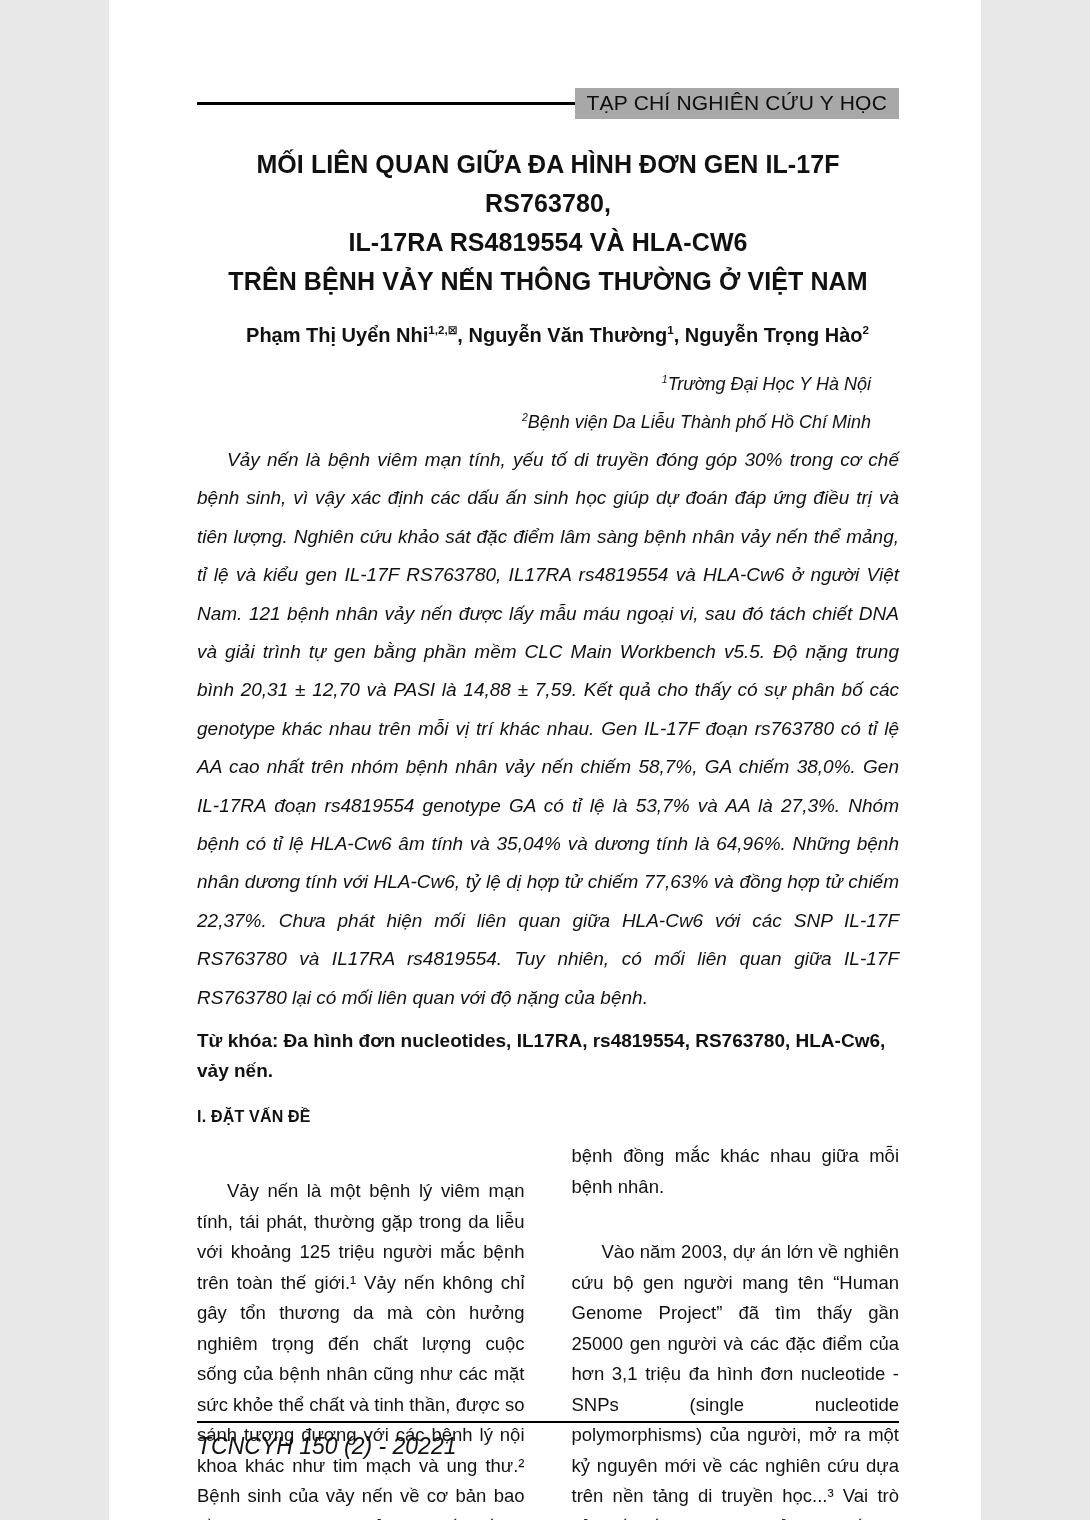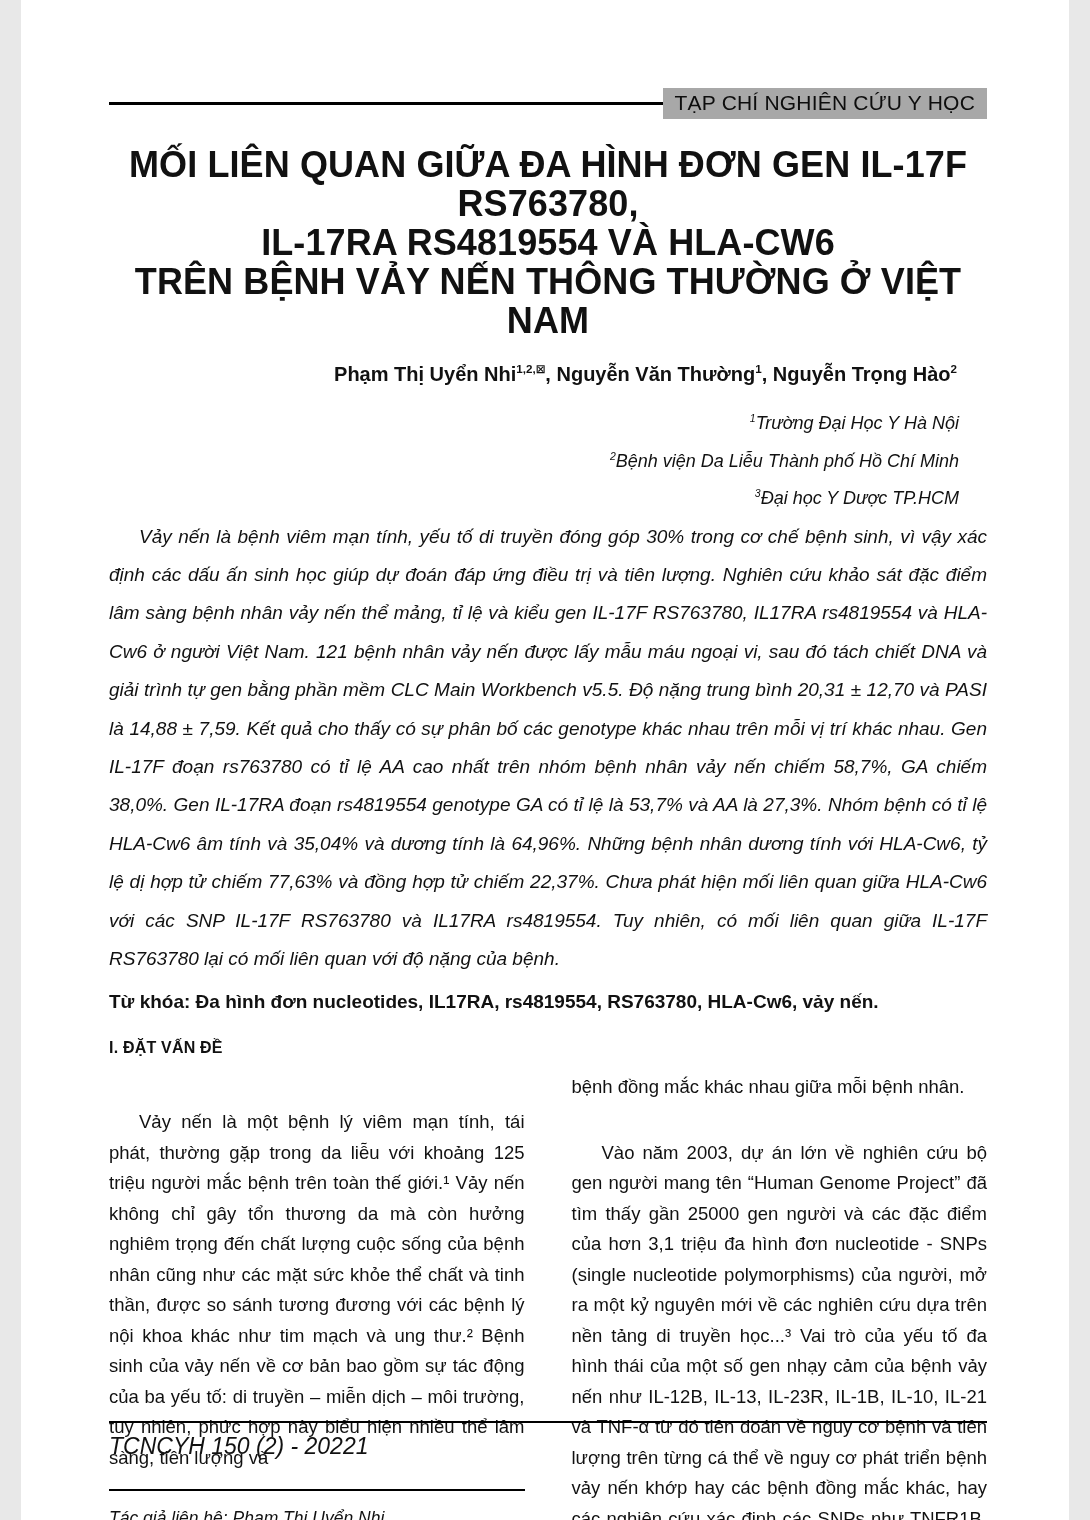--- a/index.html
+++ b/index.html
@@ -1,21 +1,21 @@
 <!DOCTYPE html>
 <html lang="vi"><head>
 <meta charset="utf-8">
 <style>
   * { margin: 0; padding: 0; box-sizing: border-box; }
   html, body { background: #e8e8e8; }
   body { font-family: "Liberation Sans", "DejaVu Sans", sans-serif; color: #111; }
 
   .page {
     position: relative;
-    width: 1048px;
+    width: 872px;
     height: 1520px;
     margin: 0 auto;
     background: #ffffff;
     padding: 88px 82px 0 88px;
     overflow: hidden;
   }
 
   
   .header-row { display: flex; align-items: center; }
   .header-rule { flex: 1 1 auto; height: 3px; background: #000; }
@@ -23,21 +23,21 @@
     flex: 0 0 auto;
     background: #a8a8a8;
     color: #0d0d0d;
     font-size: 21px;
     letter-spacing: 0.2px;
     padding: 3px 12px 4px 12px;
     white-space: nowrap;
   }
 
   
-  .title-block { margin-top: 26px; text-align: center; font-weight: bold; font-size: 36px; line-height: 39px; letter-spacing: 0.1px; }
+  .title-block { margin-top: 26px; text-align: center; font-weight: bold; font-size: 25px; line-height: 39px; letter-spacing: 0.1px; }
   .authors-block { margin-top: 16px; text-align: right; padding-right: 30px; font-weight: bold; font-size: 20px; line-height: 37px; }
   .authors-block sup, .affiliations-block sup { font-size: 58%; vertical-align: super; line-height: 0; text-align: center; }
   .affiliations-block { margin-top: 12px; text-align: right; padding-right: 28px; font-style: italic; font-size: 18px; line-height: 37.5px; }
 
   
   .abstract {
     font-style: italic;
     font-size: 19px;
     line-height: 38.4px;
     text-align: justify;
@@ -93,21 +93,20 @@
     <div>TRÊN BỆNH VẢY NẾN THÔNG THƯỜNG Ở VIỆT NAM</div>
   </div>
 
   <div class="authors-block">
     <div><span>Phạm Thị Uyển Nhi</span><sup>1,2,⊠</sup><span>, Nguyễn Văn Thường</span><sup>1</sup><span>, Nguyễn Trọng Hào</span><sup>2</sup></div>
   </div>
 
   <div class="affiliations-block">
     <div><sup>1</sup><span>Trường Đại Học Y Hà Nội</span></div>
     <div><sup>2</sup><span>Bệnh viện Da Liễu Thành phố Hồ Chí Minh</span></div>
-    <div><sup>3</sup><span>Đại học Y Dược TP.HCM</span></div>
   </div>
 
   <p class="abstract">Vảy nến là bệnh viêm mạn tính, yếu tố di truyền đóng góp 30% trong cơ chế bệnh sinh, vì vậy xác định các dấu ấn sinh học giúp dự đoán đáp ứng điều trị và tiên lượng. Nghiên cứu khảo sát đặc điểm lâm sàng bệnh nhân vảy nến thể mảng, tỉ lệ và kiểu gen IL-17F RS763780, IL17RA rs4819554 và HLA-Cw6 ở người Việt Nam. 121 bệnh nhân vảy nến được lấy mẫu máu ngoại vi, sau đó tách chiết DNA và giải trình tự gen bằng phần mềm CLC Main Workbench v5.5. Độ nặng trung bình 20,31 ± 12,70 và PASI là 14,88 ± 7,59.  Kết quả cho thấy có sự phân bố các genotype khác nhau trên mỗi vị trí khác nhau. Gen IL-17F đoạn rs763780 có tỉ lệ AA cao nhất trên nhóm bệnh nhân vảy nến chiếm 58,7%, GA chiếm 38,0%. Gen IL-17RA đoạn rs4819554 genotype GA có tỉ lệ là 53,7% và AA là 27,3%. Nhóm bệnh có tỉ lệ HLA-Cw6 âm tính và 35,04% và dương tính là 64,96%. Những bệnh nhân dương tính với HLA-Cw6, tỷ lệ dị hợp tử chiếm 77,63% và đồng hợp tử chiếm 22,37%. Chưa phát hiện mối liên quan giữa HLA-Cw6 với các SNP IL-17F RS763780 và IL17RA rs4819554. Tuy nhiên, có mối liên quan giữa IL-17F RS763780 lại có mối liên quan với độ nặng của bệnh.</p>
 
   <p class="keywords"><span>Từ khóa:</span><span> Đa hình đơn nucleotides, IL17RA, rs4819554, RS763780, HLA-Cw6, vảy nến.</span></p>
 
   <h2 class="section-heading">I. ĐẶT VẤN ĐỀ</h2>
 
   <div class="columns">
     <div class="col">

